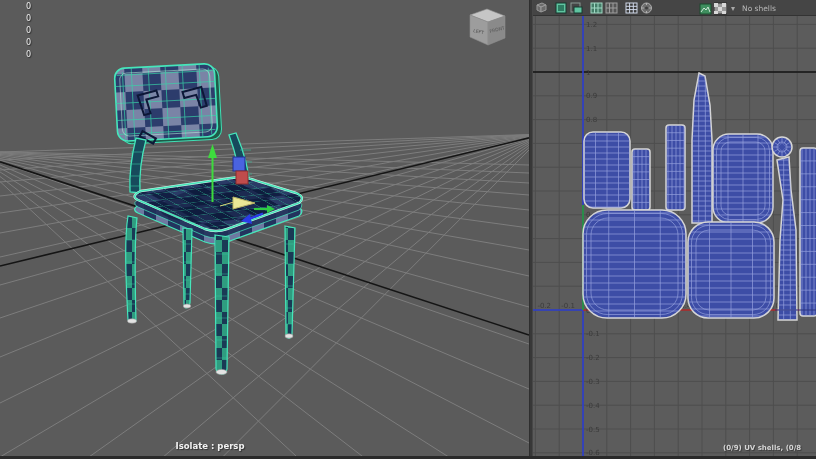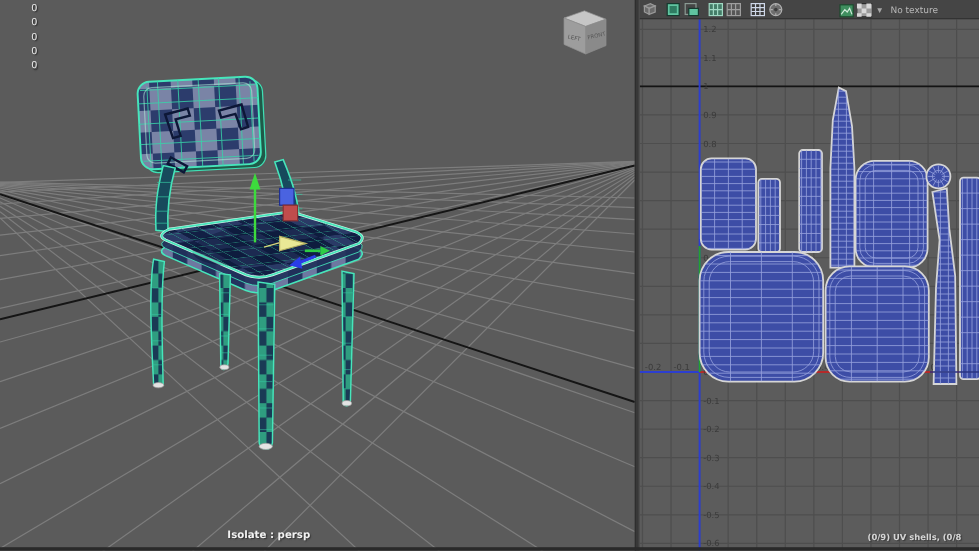--- a/index.html
+++ b/index.html
@@ -3,21 +3,21 @@
 <meta charset="utf-8">
 <style>
   html,body{margin:0;padding:0;}
   body{width:816px;height:459px;overflow:hidden;background:#5a5a5a;
        font-family:"DejaVu Sans",sans-serif;position:relative;}
   #viewport3d{position:absolute;left:0;top:0;width:529px;height:459px;background:#5b5b5b;overflow:hidden;}
   #vp-grid,#chair{position:absolute;left:0;top:0;width:529px;height:459px;}
   #hud{position:absolute;left:26px;top:1px;color:#ececec;font-size:8px;line-height:12px;
        text-shadow:1px 1px 1px #2a2a2a;}
   #hud span{display:block;}
-  #isolate{position:absolute;left:124px;top:441px;width:200px;text-align:center;font-size:8.5px;
+  #isolate{position:absolute;left:110px;top:441px;width:200px;text-align:center;font-size:8.5px;
        font-weight:bold;color:#f2f2f2;text-shadow:1px 1px 1px #333;}
   #divider{position:absolute;left:529px;top:0;width:4px;height:459px;background:#383838;
        border-left:1px solid #2e2e2e;border-right:1px solid #474747;box-sizing:border-box;}
   #uvpanel{position:absolute;left:533px;top:0;width:283px;height:459px;background:#5c5c5c;overflow:hidden;}
   #uvcanvas{position:absolute;left:0;top:0;width:283px;height:459px;}
   #uvcanvas text{font-family:"DejaVu Sans",sans-serif;}
   #uvtoolbar{position:absolute;left:0;top:0;width:283px;height:16px;background:#454545;
        border-bottom:1px solid #333;display:flex;align-items:center;padding-left:2px;box-sizing:border-box;}
   .tbicon{width:13px;height:13px;flex:0 0 auto;margin-right:2px;}
   .sp{width:5px;flex:0 0 auto;}
@@ -565,20 +565,20 @@
     <div id="tbright">
       <svg class="tbicon" viewBox="0 0 13 13">
         <rect x="1" y="2" width="11" height="10" fill="#3f8f5f" stroke="#1d4a2e"></rect>
         <path d="M2,10 l3,-4 2,2 2,-3 2,5" stroke="#cfe8d8" fill="none"></path>
       </svg>
       <svg class="tbicon" viewBox="0 0 13 13">
         <rect x="0" y="1" width="13" height="11" fill="#9a9a9a" stroke="#2b2b2b"></rect>
         <path fill="#d8d8d8" d="M0,1h4v4h-4z M8,1h4v4h-4z M4,5h4v4h-4z M0,9h4v3h-4z M8,9h4v3h-4z"></path>
       </svg>
       <span id="dd-arrow">▾</span>
-      <span id="notex">No texture</span>
+      <span id="notex">No shells</span>
     </div>
   </div>
 
   <div id="uvstatus">(0/9) UV shells, (0/8</div>
 </div>
 
 <div id="bottomedge"></div>
 
 </body></html>

